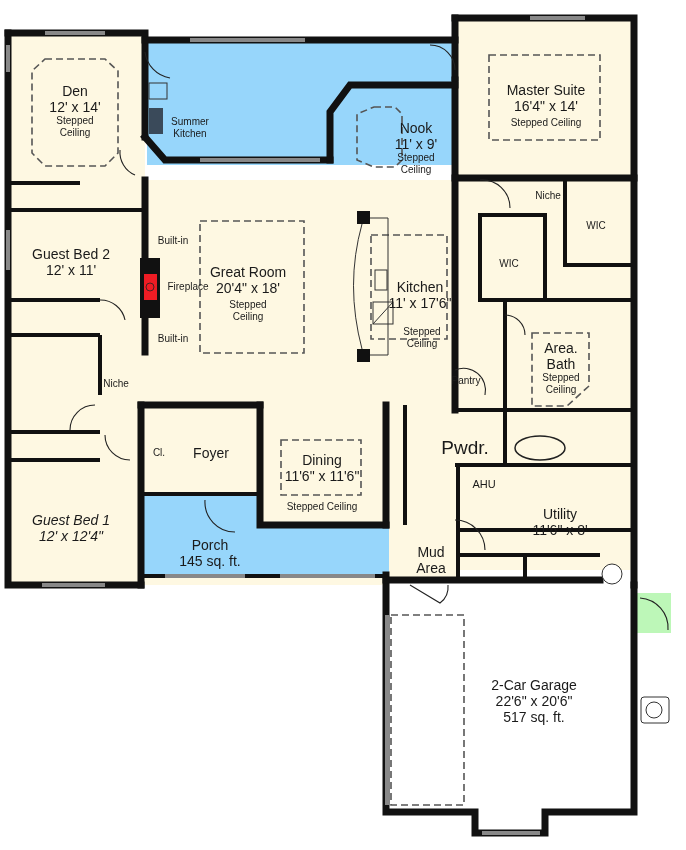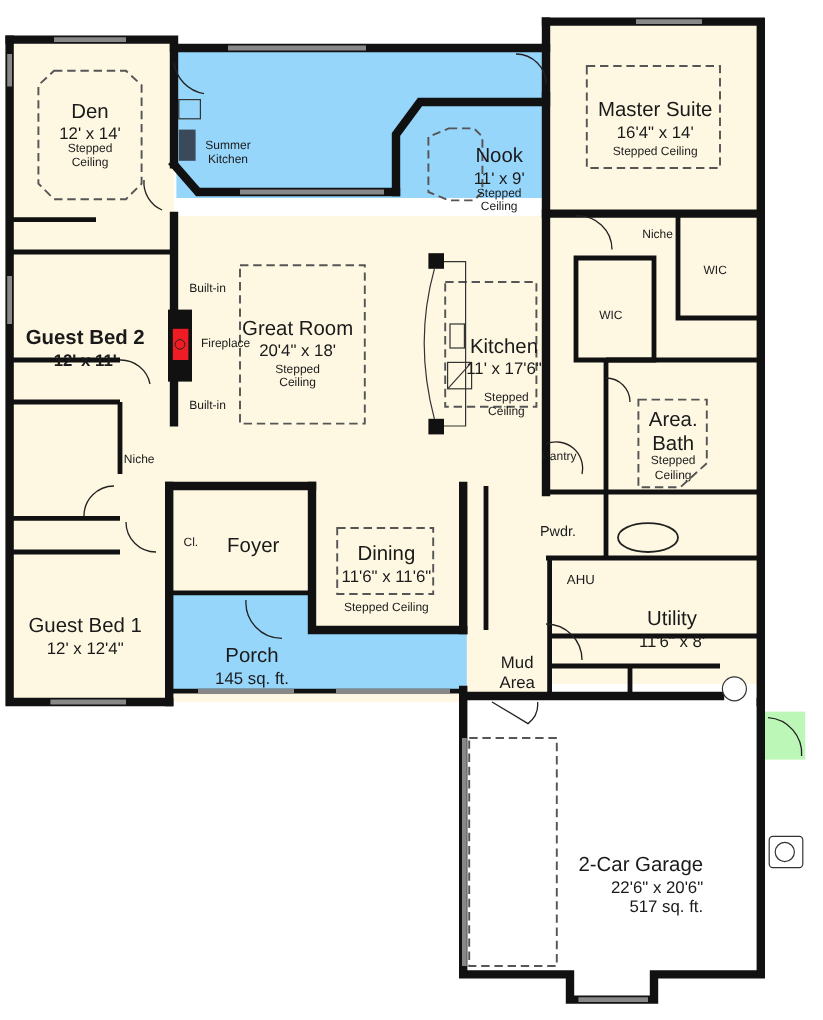--- a/index.html
+++ b/index.html
@@ -133,21 +133,21 @@
     <path class="door" d="M455,370 A22,22 0 0 1 485,395"></path>
     <path class="door" d="M455,520 A30,30 0 0 1 485,550"></path>
     <path class="door" d="M410,585 L440,603 A20,20 0 0 0 448,585"></path>
     <path class="door" d="M640,598 A30,30 0 0 1 668,630"></path>
   </g>
 </svg>
 
 <div style="position:absolute;left:0;top:0;width:686px;height:850px;">
   <style>
     .lbl{position:absolute;transform:translateX(-50%);text-align:center;white-space:nowrap;color:#1a1a1a;line-height:1.15;}
-    .n{font-size:17px;}
+    .n{font-size:14px;}
     .d{font-size:14px;}
     .s{font-size:10px;}
   </style>
 
   <div class="lbl" style="left:75px;top:83px;">
     <div class="n">Den</div>
     <div class="d">12' x 14'</div>
     <div class="s">Stepped</div>
     <div class="s">Ceiling</div>
   </div>
@@ -163,21 +163,21 @@
     <div class="s">Stepped</div>
     <div class="s">Ceiling</div>
   </div>
 
   <div class="lbl" style="left:546px;top:82px;">
     <div class="n">Master Suite</div>
     <div class="d">16'4" x 14'</div>
     <div class="s" style="margin-top:3px;">Stepped Ceiling</div>
   </div>
 
-  <div class="lbl" style="left:71px;top:272px;font-weight:bold;">
+  <div class="lbl" style="left:71px;top:246px;">
     <div class="n">Guest Bed 2</div>
     <div class="d">12' x 11'</div>
   </div>
 
   <div class="lbl" style="left:248px;top:264px;">
     <div class="n">Great Room</div>
     <div class="d">20'4" x 18'</div>
     <div class="s" style="margin-top:3px;">Stepped</div>
     <div class="s">Ceiling</div>
   </div>
@@ -199,50 +199,50 @@
   <div class="lbl s" style="left:548px;top:190px;">Niche</div>
   <div class="lbl s" style="left:596px;top:220px;">WIC</div>
   <div class="lbl s" style="left:509px;top:258px;">WIC</div>
   <div class="lbl" style="left:561px;top:340px;">
     <div class="n">Area.</div>
     <div class="n">Bath</div>
     <div class="s">Stepped</div>
     <div class="s">Ceiling</div>
   </div>
   <div class="lbl s" style="left:466px;top:375px;">Pantry</div>
-  <div class="lbl" style="left:465px;top:437px;font-size:12px;">Pwdr.</div>
+  <div class="lbl" style="left:465px;top:437px;font-size:19px;">Pwdr.</div>
   <div class="lbl" style="left:484px;top:478px;font-size:11px;">AHU</div>
 
   <div class="lbl s" style="left:159px;top:447px;">Cl.</div>
   <div class="lbl n" style="left:211px;top:445px;">Foyer</div>
 
   <div class="lbl" style="left:322px;top:452px;">
     <div class="n">Dining</div>
     <div class="d">11'6" x 11'6"</div>
   </div>
   <div class="lbl s" style="left:322px;top:501px;">Stepped Ceiling</div>
 
   <div class="lbl" style="left:210px;top:537px;">
     <div class="n">Porch</div>
     <div class="d">145 sq. ft.</div>
   </div>
 
-  <div class="lbl" style="left:71px;top:512px;">
+  <div class="lbl" style="left:71px;top:512px;font-style:italic;">
     <div class="n">Guest Bed 1</div>
     <div class="d">12' x 12'4"</div>
   </div>
 
   <div class="lbl" style="left:431px;top:544px;">
     <div class="d">Mud</div>
     <div class="d">Area</div>
   </div>
 
   <div class="lbl" style="left:560px;top:506px;">
     <div class="n">Utility</div>
     <div class="d">11'6" x 8'</div>
   </div>
 
-  <div class="lbl" style="left:534px;top:711px;text-align:right;">
+  <div class="lbl" style="left:534px;top:677px;">
     <div class="n">2-Car Garage</div>
     <div class="d">22'6" x 20'6"</div>
     <div class="d">517 sq. ft.</div>
   </div>
 </div>
 
 </body></html>

